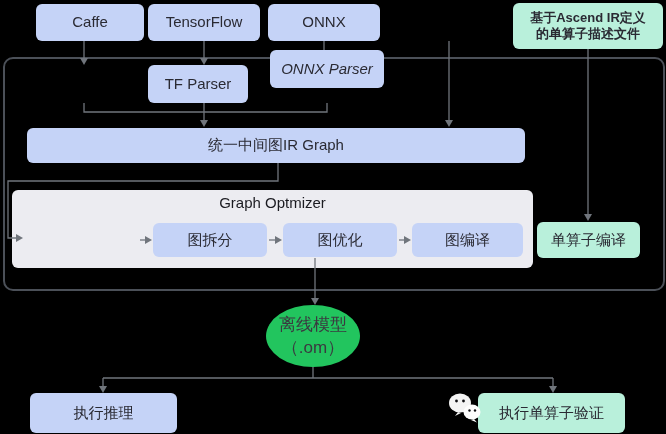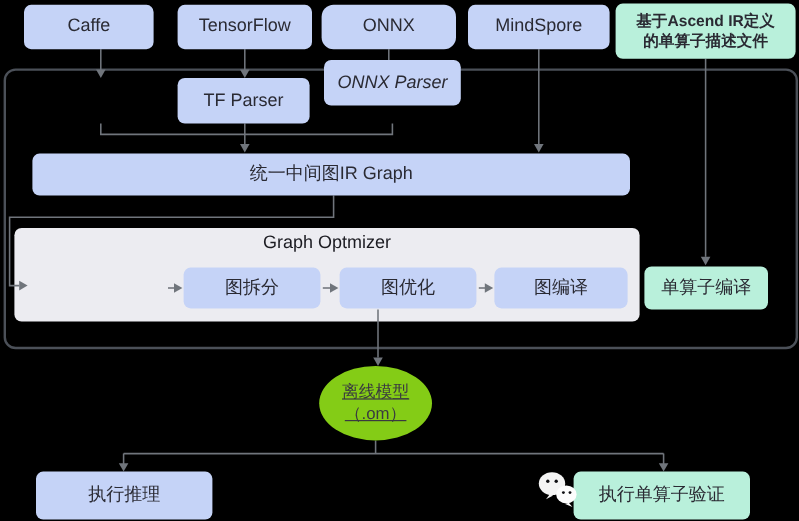--- a/index.html
+++ b/index.html
@@ -28,22 +28,22 @@
   .opt-panel{
     position:absolute;left:12px;top:190px;width:521px;height:78px;
     background:#ececf1;border-radius:6px;z-index:1;
   }
   .opt-title{
     position:absolute;left:12px;top:194px;width:521px;text-align:center;
     font-size:15px;color:#1b1b21;z-index:2;
   }
   .ellipse{
     position:absolute;left:266px;top:305px;width:94px;height:62px;
-    background:#84cc16;border-radius:50%;display:flex;flex-direction:column;
-    align-items:center;justify-content:center;font-size:14px;color:#3a3a40;z-index:3;text-decoration:underline;
+    background:#22c55e;border-radius:50%;display:flex;flex-direction:column;
+    align-items:center;justify-content:center;font-size:17px;color:#3a3a40;z-index:3;
   }
   svg.wires{position:absolute;left:0;top:0;z-index:2;}
   .watermark{
     position:absolute;left:487px;top:394px;z-index:10;
     font-size:22px;color:rgba(160,160,160,0.62);white-space:nowrap;
     letter-spacing:0px;
   }
   .wechat{position:absolute;left:448px;top:392px;width:34px;height:32px;z-index:10;}
 </style>
 </head>
@@ -90,31 +90,30 @@
       <polygon points="16,234 16,242 23,238"></polygon>
       <polygon points="145,236 145,244 152,240"></polygon>
       <polygon points="275,236 275,244 282,240"></polygon>
       <polygon points="404,236 404,244 411,240"></polygon>
       <polygon points="311,298 319,298 315,305"></polygon>
       <polygon points="99,386 107,386 103,393"></polygon>
       <polygon points="549,386 557,386 553,393"></polygon>
     </g>
   </svg>
 
-  <div class="node lavender" style="left:20px;top:4px;width:108px;height:37px;text-align:center;">Caffe</div>
+  <div class="node lavender" style="left:36px;top:4px;width:108px;height:37px;text-align:center;">Caffe</div>
   <div class="node lavender" style="left:148px;top:4px;width:112px;height:37px;">TensorFlow</div>
-  <div class="node lavender" style="left:268px;top:4px;width:112px;height:37px;border-radius:10px;">ONNX</div>
-  <div class="node lavender" style="left:390px;top:4px;width:118px;height:37px;">MindSpore</div>
+  <div class="node lavender" style="left:268px;top:4px;width:112px;height:37px;">ONNX</div>
 
   <div class="node mint two-line" style="left:513px;top:3px;width:150px;height:46px;">
     <span>基于Ascend IR定义</span>
     <span>的单算子描述文件</span>
   </div>
 
-  <div class="node lavender" style="left:148px;top:65px;width:110px;height:38px;">TF Parser</div>
+  <div class="node lavender" style="left:148px;top:65px;width:100px;height:38px;">TF Parser</div>
   <div class="node lavender" style="left:270px;top:50px;width:114px;height:38px;font-style:italic;">ONNX Parser</div>
 
   <div class="node lavender" style="left:27px;top:128px;width:498px;height:35px;text-align:right;">统一中间图IR Graph</div>
 
   <div class="node lavender" style="left:153px;top:223px;width:114px;height:34px;">图拆分</div>
   <div class="node lavender" style="left:283px;top:223px;width:114px;height:34px;">图优化</div>
   <div class="node lavender" style="left:412px;top:223px;width:111px;height:34px;">图编译</div>
 
   <div class="node mint" style="left:537px;top:222px;width:103px;height:36px;">单算子编译</div>
 

